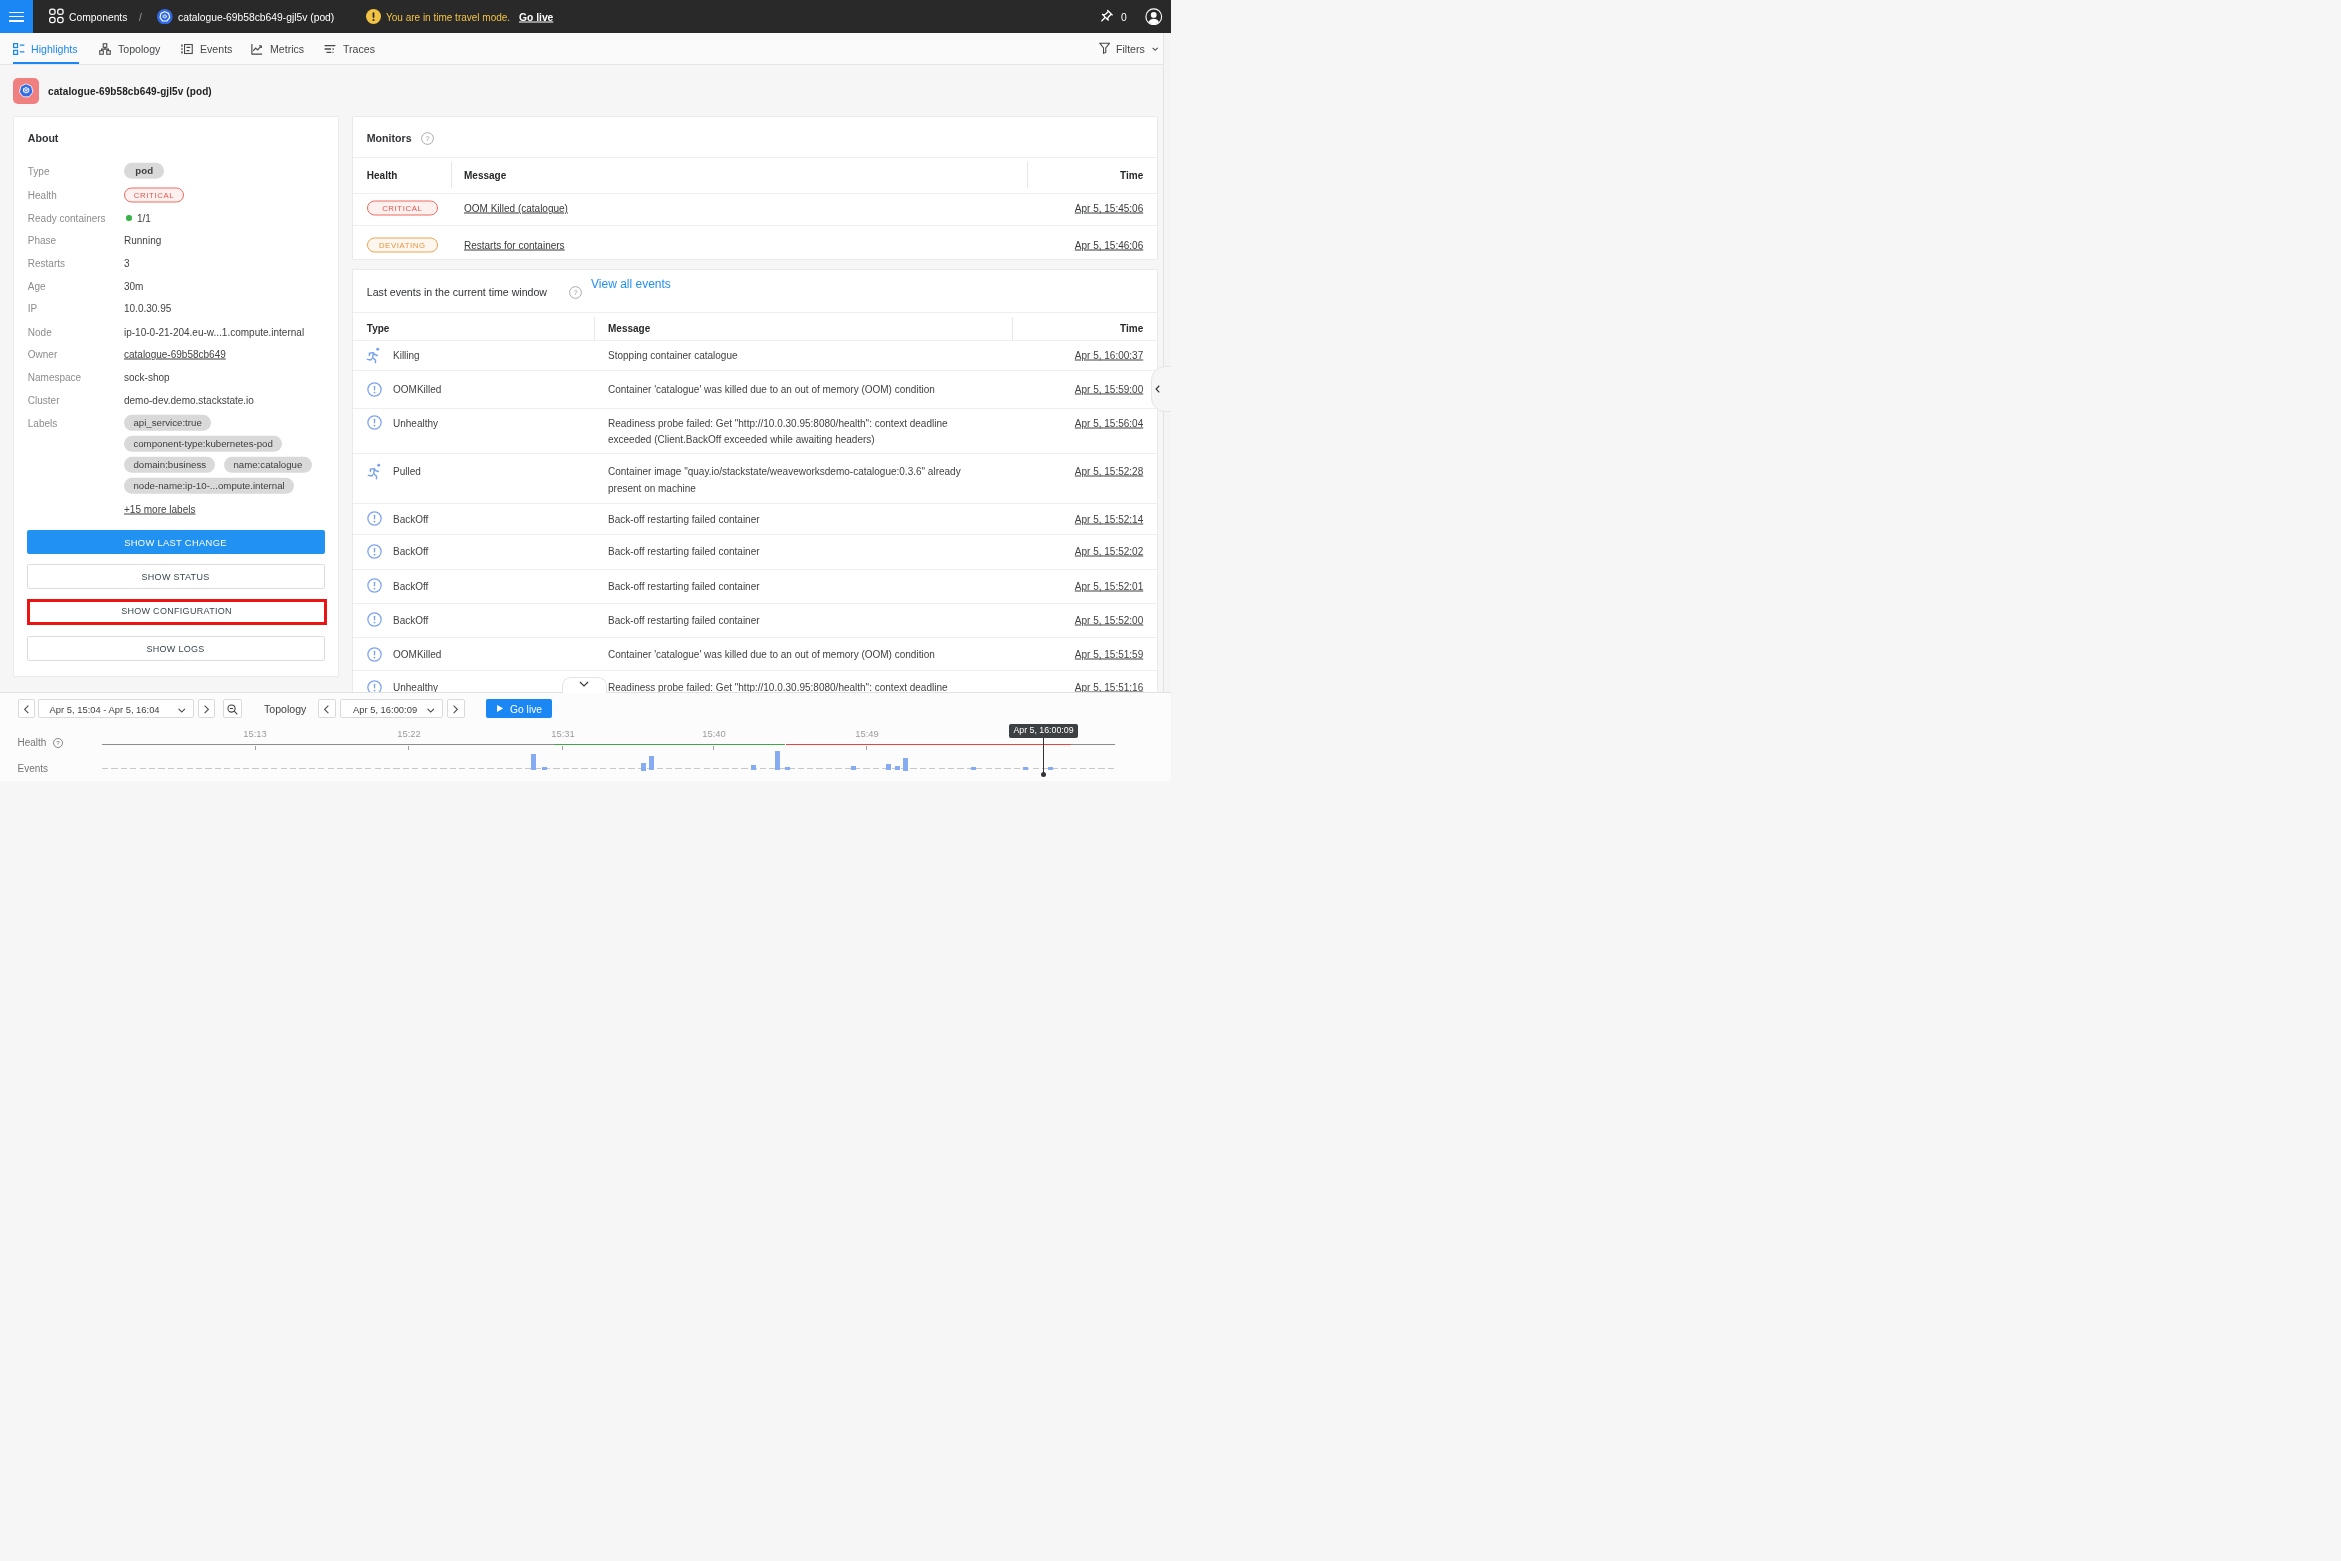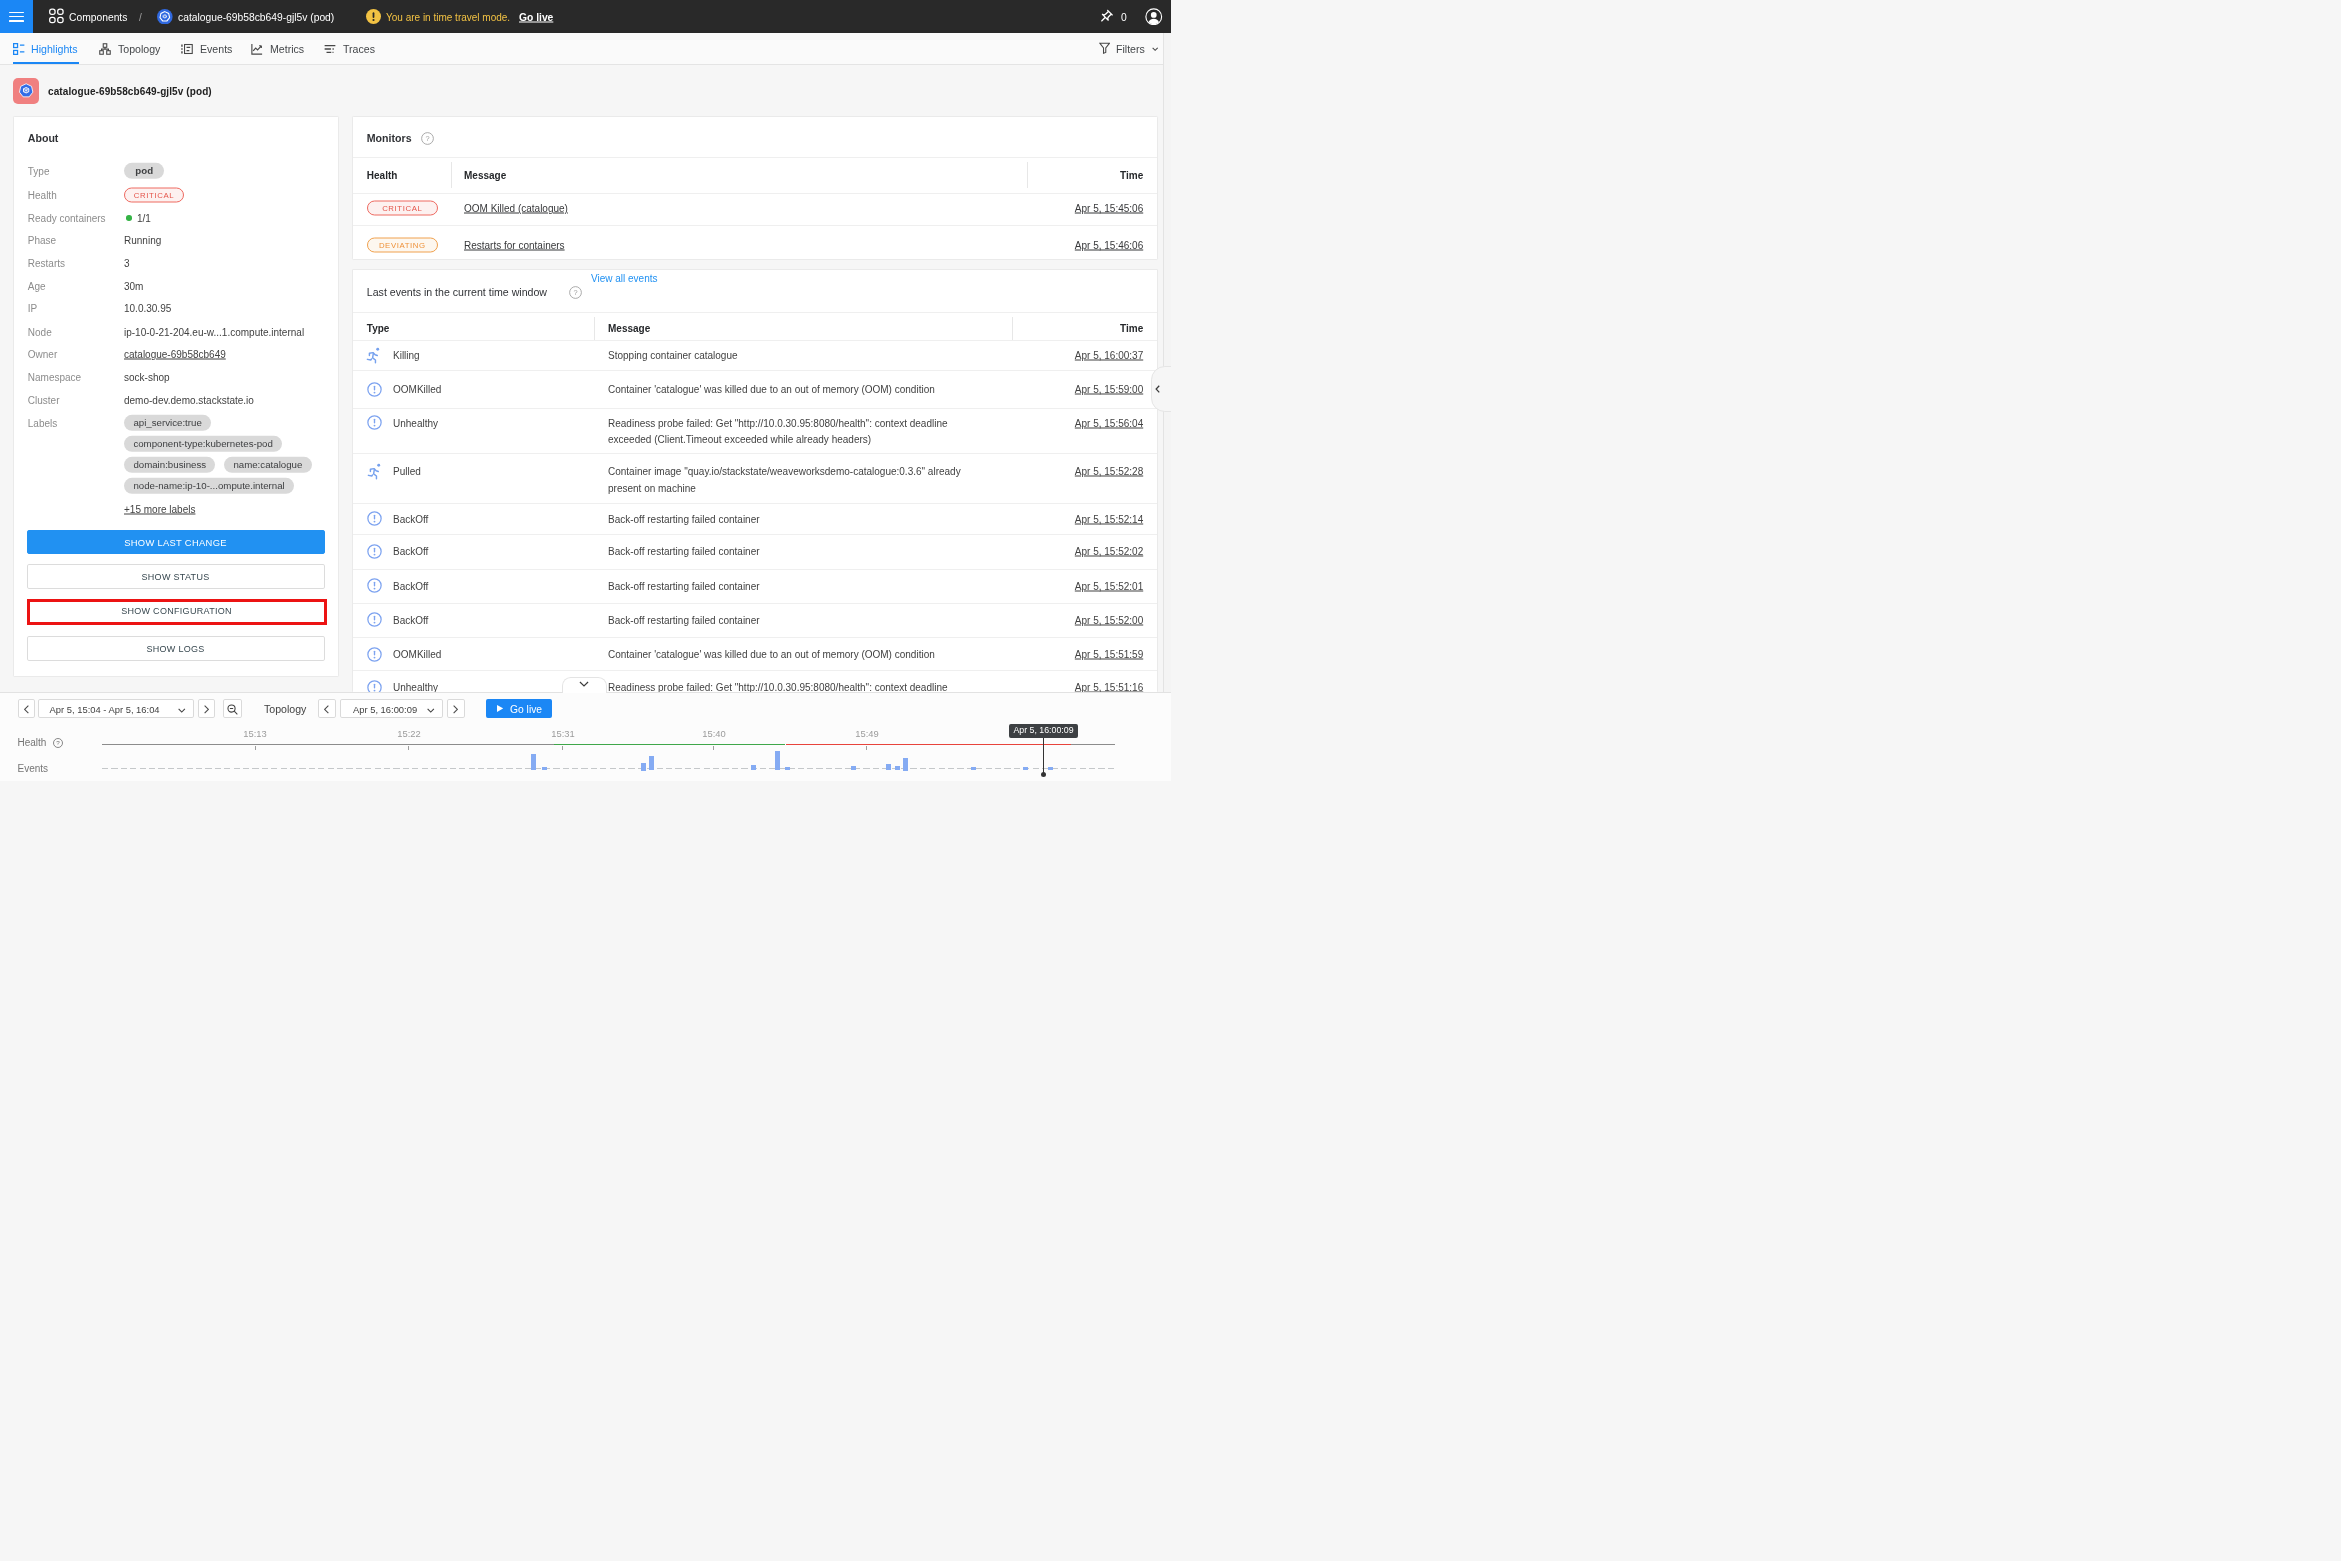--- a/index.html
+++ b/index.html
@@ -211,21 +211,21 @@
   <div class="abs cv val u" style="left:111px;top:128px;font-size:10px;color:#37383a">Restarts for containers</div>
   <div class="abs cv val u" style="right:13.8px;top:128px;font-size:10px;color:#37383a">Apr 5, 15:46:06</div>
 </div>
 
 <div class="card" id="events" style="left:352px;top:269px;width:806px;height:423px;border-bottom:none;overflow:hidden">
   <div class="abs cv" style="left:13.8px;top:22px;font-size:10.6px;font-weight:normal;color:#303236">Last events in the current time window</div>
   <svg class="abs" style="left:216px;top:15.6px" width="13" height="13" viewBox="0 0 21 21">
     <circle cx="10.5" cy="10.5" r="9.5" fill="none" stroke="#9e9e9e" stroke-width="1.4"></circle>
     <text x="10.5" y="15" font-size="12" fill="#9e9e9e" text-anchor="middle" font-family="Liberation Sans">?</text>
   </svg>
-  <div class="abs cv" style="left:238px;top:8px;font-size:10px;color:#2191f2">View all events</div>
+  <div class="abs cv" style="left:238px;top:14px;font-size:12px;color:#2191f2">View all events</div>
 
   <div class="sep" style="top:42px"></div>
   <div class="abs cv th" style="left:13.8px;top:58px">Type</div>
   <div class="abs cv th" style="left:255px;top:58px">Message</div>
   <div class="abs cv th" style="right:13.8px;top:58px">Time</div>
   <div class="abs" style="left:241px;top:47px;width:0.6px;height:24px;background:#e7e7e7"></div>
   <div class="abs" style="left:659px;top:47px;width:0.6px;height:24px;background:#e7e7e7"></div>
   <div class="sep" style="top:70px"></div>
 
   <svg class="abs runico" style="left:12px;top:77px" viewBox="0 0 27 27" width="17" height="17">
@@ -242,21 +242,21 @@
   <div class="abs cv val" style="left:40px;top:119px">OOMKilled</div>
   <div class="abs cv val" style="left:255px;top:119px">Container 'catalogue' was killed due to an out of memory (OOM) condition</div>
   <div class="abs cv val u" style="right:13.8px;top:119px">Apr 5, 15:59:00</div>
   <div class="sep" style="top:138px"></div>
 
   <svg class="abs excico" style="left:13.8px;top:145px" viewBox="0 0 24 24" width="15" height="15">
       <use href="#exc"></use>
     </svg>
   <div class="abs cv val" style="left:40px;top:153px">Unhealthy</div>
   <div class="abs cv val" style="left:255px;top:153px">Readiness probe failed: Get "http://10.0.30.95:8080/health": context deadline</div>
-  <div class="abs cv val" style="left:255px;top:169px">exceeded (Client.Timeout exceeded while already headers)</div>
+  <div class="abs cv val" style="left:255px;top:169px">exceeded (Client.BackOff exceeded while awaiting headers)</div>
   <div class="abs cv val u" style="right:13.8px;top:153px">Apr 5, 15:56:04</div>
   <div class="sep" style="top:183px"></div>
 
   <svg class="abs runico" style="left:12.5px;top:193px" viewBox="0 0 27 27" width="17" height="17">
       <use href="#runner"></use>
     </svg>
   <div class="abs cv val" style="left:40px;top:201px">Pulled</div>
   <div class="abs cv val" style="left:255px;top:201px">Container image "quay.io/stackstate/weaveworksdemo-catalogue:0.3.6" already</div>
   <div class="abs cv val" style="left:255px;top:218px">present on machine</div>
   <div class="abs cv val u" style="right:13.8px;top:201px">Apr 5, 15:52:28</div>

